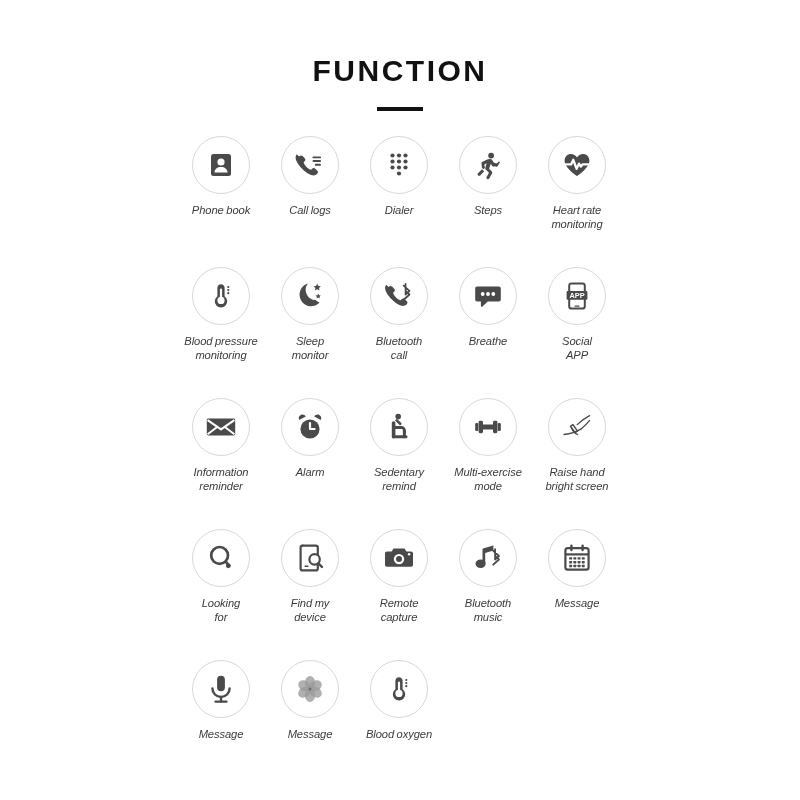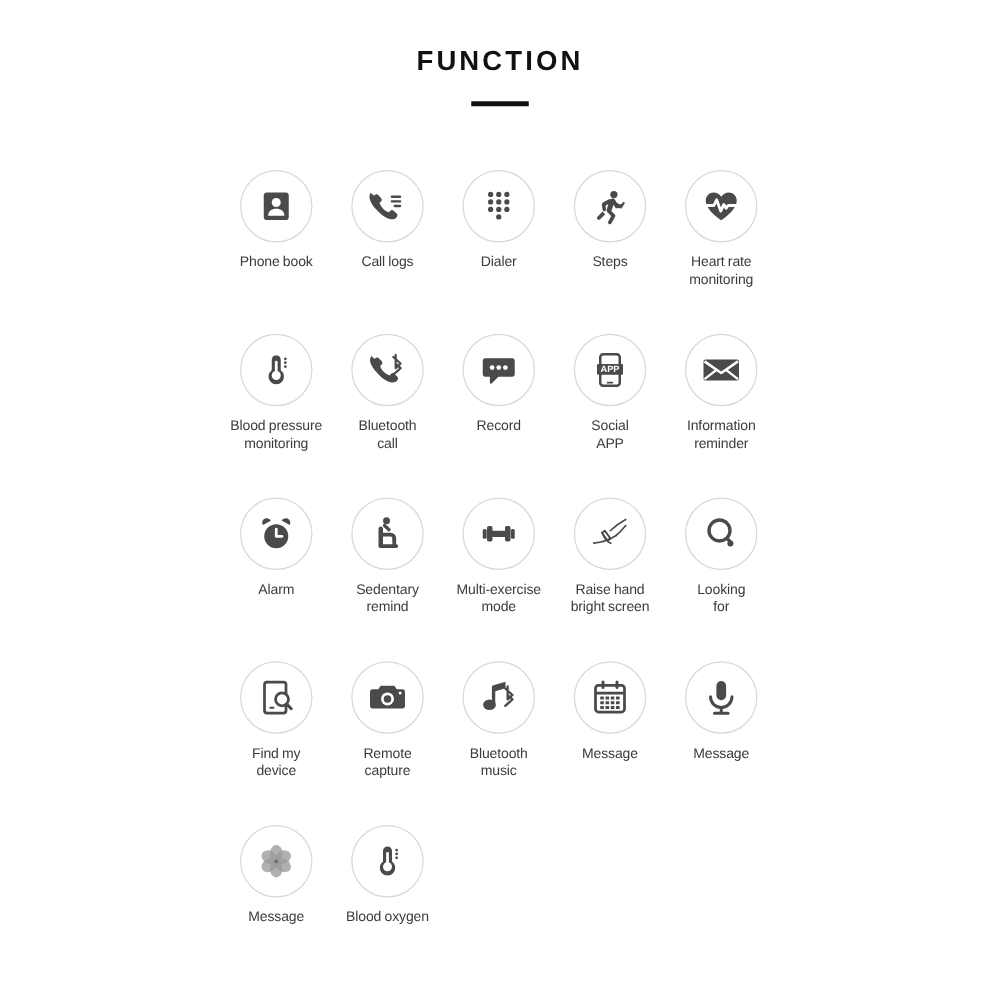--- a/index.html
+++ b/index.html
@@ -18,22 +18,22 @@
   
   .header {
     position: absolute;
     top: 0;
     left: 0;
     width: 800px;
     text-align: center;
   }
   .page-title {
     margin: 0;
-    padding-top: 38px;
-    font-size: 22px;
+    padding-top: 56px;
+    font-size: 30px;
     font-weight: 700;
     letter-spacing: 2.5px;
     color: #111111;
     font-family: "Liberation Sans", sans-serif;
     line-height: 1;
   }
   .title-rule {
     width: 46px;
     height: 4px;
     background: #111111;
@@ -73,20 +73,21 @@
   .feature-label {
     margin-top: 9px;
     width: 93px;
     text-align: center;
     font-size: 11.2px;
     line-height: 14.2px;
     color: #3b3b3b;
     font-family: "Liberation Sans", sans-serif;
     letter-spacing: -0.1px;
     word-spacing: -0.4px;
+    font-style: italic;
   }
 </style>
 </head>
 <body>
 
 <div class="header">
   <h1 class="page-title">FUNCTION</h1>
   <div class="title-rule"></div>
 </div>
 
@@ -158,36 +159,46 @@
           <circle cx="24.3" cy="8" r="1.1" fill="#4a4a4a"></circle>
           <circle cx="24.3" cy="11.1" r="1.1" fill="#4a4a4a"></circle>
           <circle cx="24.3" cy="14.2" r="1.1" fill="#4a4a4a"></circle>
         </svg>
       </div>
       <div class="feature-label">Blood pressure<br>monitoring</div>
     </div>
     <div class="feature-cell">
       <div class="icon-circle">
         <svg width="34" height="34" viewBox="0 0 34 34">
+          <path d="M22.6 21.1A10.3 10.3 0 0 1 14.9 4.5a11.6 11.6 0 1 0 11.7 19.1 10.3 10.3 0 0 1-4 -2.5z" fill="#4a4a4a"></path>
+          <path d="M24.2 4.5l1.1 2.4 2.6.3-1.9 1.8.5 2.6-2.3-1.3-2.3 1.3.5-2.6-1.9-1.8 2.6-.3z" fill="#4a4a4a"></path>
+          <path d="M25.2 14.6l.8 1.7 1.8.2-1.3 1.2.3 1.8-1.6-.9-1.6.9.3-1.8-1.3-1.2 1.8-.2z" fill="#4a4a4a"></path>
+        </svg>
+      </div>
+      <div class="feature-label">Sleep<br>monitor</div>
+    </div>
+    <div class="feature-cell">
+      <div class="icon-circle">
+        <svg width="34" height="34" viewBox="0 0 34 34">
           <path d="M6.6 8.1c1.1-1.3 2.6-1.6 3.5-.6l2.3 2.5c.8.9.6 2-.3 2.8l-1 .9c.5 1.7 1.5 3.3 2.9 4.7 1.4 1.4 3 2.4 4.7 2.9l.9-1c.8-.9 1.9-1.1 2.8-.3l2.5 2.3c1 .9.7 2.4-.6 3.5-2 1.7-4.8 1.5-8.3-.5-2.3-1.3-4.5-3.1-6.3-5-1.9-1.8-3.7-4-5-6.3-2-3.5-2.2-6.3-.5-8.3z" fill="#4a4a4a"></path>
           <path d="M23.4 4.6v11.6l4.3-4-6.4-5.7m2.1 5.7l4.3 4-6.4 5.7" fill="none" stroke="#4a4a4a" stroke-width="1.9" stroke-linecap="round" stroke-linejoin="round" transform="translate(0,-0.5) scale(0.92) translate(2.2,1.2)"></path>
         </svg>
       </div>
       <div class="feature-label">Bluetooth<br>call</div>
     </div>
     <div class="feature-cell">
       <div class="icon-circle">
         <svg width="34" height="34" viewBox="0 0 34 34">
           <path d="M6.2 7.6h21.6c1.1 0 2 .9 2 2v10.8c0 1.1-.9 2-2 2h-11l-5.6 5.3c-.5.5-1.3.1-1.3-.6v-4.7H6.2c-1.1 0-2-.9-2-2V9.6c0-1.1.9-2 2-2z" fill="#4a4a4a"></path>
           <circle cx="11.7" cy="15" r="1.9" fill="#fff"></circle>
           <circle cx="17" cy="15" r="1.9" fill="#fff"></circle>
           <circle cx="22.3" cy="15" r="1.9" fill="#fff"></circle>
         </svg>
       </div>
-      <div class="feature-label">Record</div>
+      <div class="feature-label">Breathe</div>
     </div>
     <div class="feature-cell">
       <div class="icon-circle">
         <svg width="34" height="34" viewBox="0 0 34 34">
           <rect x="9.2" y="4.4" width="15.6" height="25.2" rx="2.4" fill="none" stroke="#4a4a4a" stroke-width="2"></rect>
           <rect x="6.6" y="12.1" width="20.8" height="8.6" rx="1" fill="#4a4a4a"></rect>
           <text x="17" y="18.8" text-anchor="middle" font-family="Liberation Sans, sans-serif" font-size="7.4" font-weight="bold" fill="#fff">APP</text>
           <rect x="14.4" y="26.4" width="5.2" height="1.4" rx="0.7" fill="#4a4a4a"></rect>
         </svg>
       </div>

